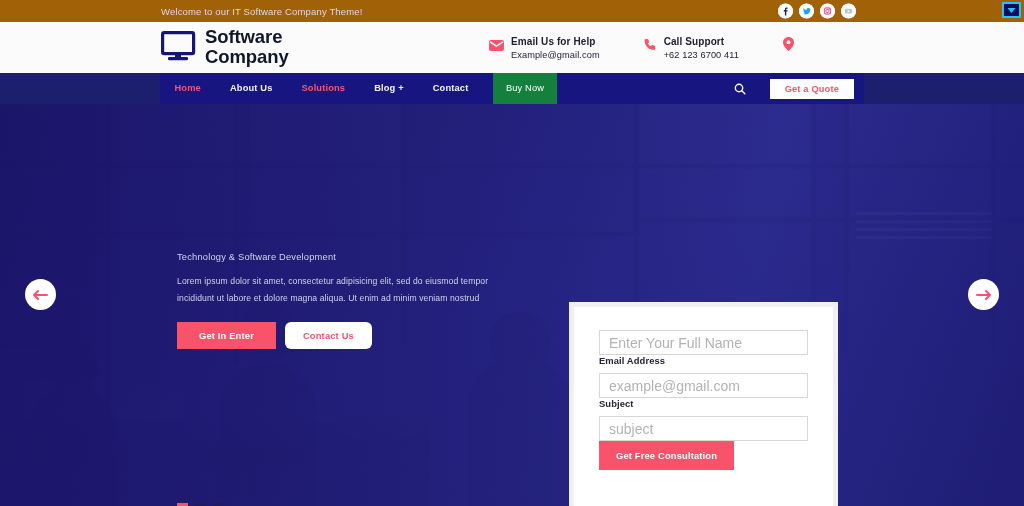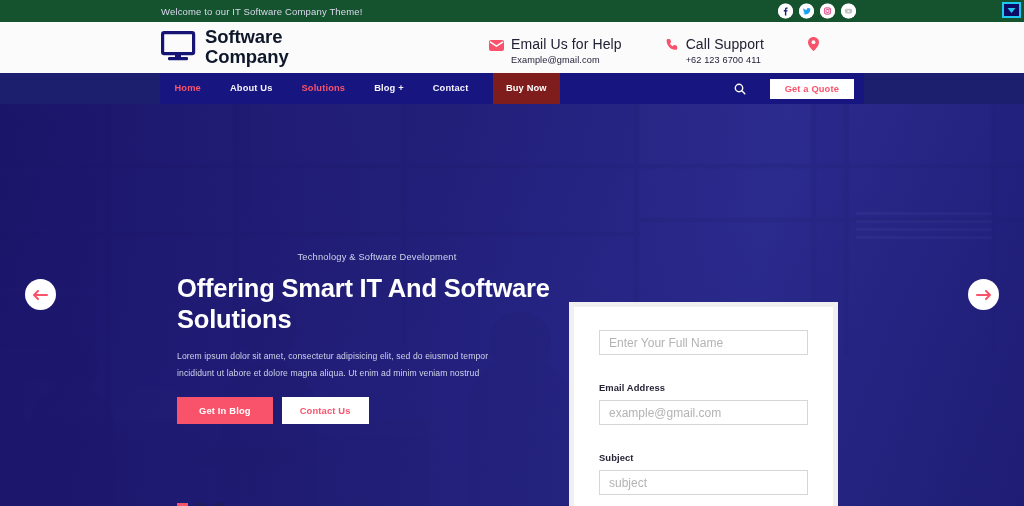--- a/index.html
+++ b/index.html
@@ -7,21 +7,21 @@
     width: 1024px; height: 506px;
     overflow: hidden;
     font-family: "Liberation Sans", sans-serif;
     background: #1b1f6e;
   }
   .page { position: relative; width: 1024px; height: 506px; overflow: hidden; }
 
   
   .topbar {
     position: absolute; top: 0; left: 0; width: 1024px; height: 22px;
-    background: #14532d; display: flex; align-items: center;
+    background: #a16207; display: flex; align-items: center;
   }
   .topbar-welcome {
     position: absolute; left: 161px; top: 50%; transform: translateY(-50%);
     color: #dcd9ef; font-size: 9.5px; letter-spacing: .15px; white-space: nowrap;
   }
   .topbar-socials {
     position: absolute; right: 168px; top: 50%; transform: translateY(-50%);
     display: flex; gap: 6px; align-items: center;
   }
   .soc {
@@ -51,41 +51,41 @@
     line-height: 1.08; letter-spacing: -.1px;
   }
   .contacts {
     position: absolute; left: 489px; top: 13px;
     display: flex; gap: 0; align-items: flex-start;
   }
   .contact-item { display: flex; gap: 7px; align-items: flex-start; }
   .contact-item + .contact-item { margin-left: 44px; }
   .c-icon { flex: none; margin-top: 2px; }
   .c-title {
-    color: #222035; font-size: 14px; font-weight: normal;
+    color: #222035; font-size: 10px; font-weight: bold;
     letter-spacing: .1px; white-space: nowrap; line-height: 1.35;
   }
   .c-sub {
     color: #24223a; font-size: 9.2px; letter-spacing: .1px;
     white-space: nowrap; line-height: 1.35;
   }
 
   
   .navbar {
     position: absolute; top: 73px; left: 160px; width: 704px; height: 31px;
     background: #171680; display: flex; align-items: center;
   }
   .nav-links { display: flex; align-items: flex-end; height: 31px; }
   .nav-link {
     color: #f5f3fb; font-size: 9.3px; font-weight: bold; letter-spacing: .15px;
     padding: 0 14.5px; line-height: 31px; white-space: nowrap; cursor: pointer;
   }
   .nav-link.active { color: #f9536b; }
   .nav-buy {
-    background: #7f1d1d; color: #fff; font-size: 9.3px; font-weight: bold;
+    background: #15803d; color: #fff; font-size: 9.3px; font-weight: normal;
     height: 31px; line-height: 31px; padding: 0 13px;
     letter-spacing: .15px; margin-left: 10px; white-space: nowrap; cursor: pointer;
   }
   .nav-right {
     position: absolute; right: 10px; top: 0; height: 31px;
     display: flex; align-items: center; gap: 24px;
   }
   .nav-search { cursor: pointer; display: flex; }
   .nav-quote {
     background: #fff; color: #f9536b; font-size: 9.3px; font-weight: bold;
@@ -97,38 +97,38 @@
     position: absolute; top: 104px; left: 0; width: 1024px; height: 402px;
     overflow: hidden; background: #23216e;
   }
   .hero-photo { position: absolute; inset: 0; }
   .hero-overlay {
     position: absolute; inset: 0;
     background: linear-gradient(100deg, rgba(26,20,105,.93) 0%, rgba(32,29,120,.86) 42%, rgba(40,40,140,.80) 72%, rgba(30,28,118,.90) 100%);
   }
   .hero-content { position: absolute; left: 177px; top: 148px; width: 400px; }
   .hero-eyebrow {
-    color: #cfd4ec; font-size: 9.3px; letter-spacing: .2px; margin-bottom: 11px; text-align: center;
+    color: #cfd4ec; font-size: 9.3px; letter-spacing: .2px; margin-bottom: 11px;
   }
   .hero-title {
     color: #ffffff; font-size: 25.5px; font-weight: bold;
     line-height: 1.22; letter-spacing: -.2px; margin-bottom: 13px;
   }
   .hero-desc {
     color: #cfd3e8; font-size: 8.6px; line-height: 1.92; max-width: 330px;
     margin-bottom: 16px; letter-spacing: .1px;
   }
   .hero-buttons { display: flex; gap: 9px; }
   .btn-primary {
     background: #f9536b; color: #fff; font-size: 9.4px; font-weight: bold;
     padding: 8px 22px; letter-spacing: .15px; cursor: pointer; white-space: nowrap;
   }
   .btn-outline {
     background: #fff; color: #f9536b; font-size: 9.4px; font-weight: bold;
-    padding: 8px 18px; letter-spacing: .15px; cursor: pointer; white-space: nowrap;
+    padding: 8px 18px; letter-spacing: .15px; cursor: pointer; white-space: nowrap; border-radius: 6px;
   }
 
   
   .car-arrow {
     position: absolute; top: 175px; width: 31px; height: 31px; border-radius: 50%;
     background: #fff; display: flex; align-items: center; justify-content: center;
     cursor: pointer;
   }
   .car-arrow.left { left: 25px; }
   .car-arrow.right { right: 25px; }
@@ -144,22 +144,22 @@
     position: absolute; left: 569px; top: 198px; width: 269px; height: 243px;
     background: #f0f0f0; padding: 5px;
   }
   .form-inner { background: #fff; width: 100%; height: 100%; padding: 23px 25px; }
   .f-label {
     color: #262335; font-size: 9.4px; font-weight: bold;
     letter-spacing: .1px; margin-bottom: 7px;
   }
   .f-input {
     width: 100%; height: 25px; border: 1px solid #d6d6d6; background: #fff;
-    font-family: "Liberation Sans", sans-serif; font-size: 12px;
-    color: #2b2b2b; padding: 0 9px; outline: none; margin-bottom: 27px;
+    font-family: "Liberation Sans", sans-serif; font-size: 14px;
+    color: #2b2b2b; padding: 0 9px; outline: none; margin-bottom: 0;
   }
   .f-input::placeholder { color: #b3b3b3; }
   .f-submit {
     background: #f9536b; color: #fff; border: none;
     font-family: "Liberation Sans", sans-serif;
     font-size: 9.4px; font-weight: bold; letter-spacing: .15px;
     padding: 9px 17px; cursor: pointer;
   }
 </style>
 </head>
@@ -354,24 +354,23 @@
       <g opacity=".4" fill="#1c1c56">
         <rect x="196" y="344" width="120" height="20" rx="8"></rect>
         <rect x="248" y="364" width="13" height="30"></rect>
       </g>
     </svg>
 
     <div class="hero-overlay"></div>
 
     <div class="hero-content">
       <div class="hero-eyebrow">Technology &amp; Software Development</div>
-      <div class="hero-title">Offering Smart IT And Software Solutions</div>
       <div class="hero-desc">Lorem ipsum dolor sit amet, consectetur adipisicing elit, sed do eiusmod tempor incididunt ut labore et dolore magna aliqua. Ut enim ad minim veniam nostrud</div>
       <div class="hero-buttons">
-        <span class="btn-primary">Get In Blog</span>
+        <span class="btn-primary">Get In Enter</span>
         <span class="btn-outline">Contact Us</span>
       </div>
     </div>
 
     <div class="car-arrow left">
       <svg width="15" height="10" viewBox="0 0 15 10">
         <path d="M1 5h13M1 5l4-4M1 5l4 4" stroke="#f9536b" stroke-width="2" fill="none" stroke-linecap="round"></path>
       </svg>
     </div>
     <div class="car-arrow right">

